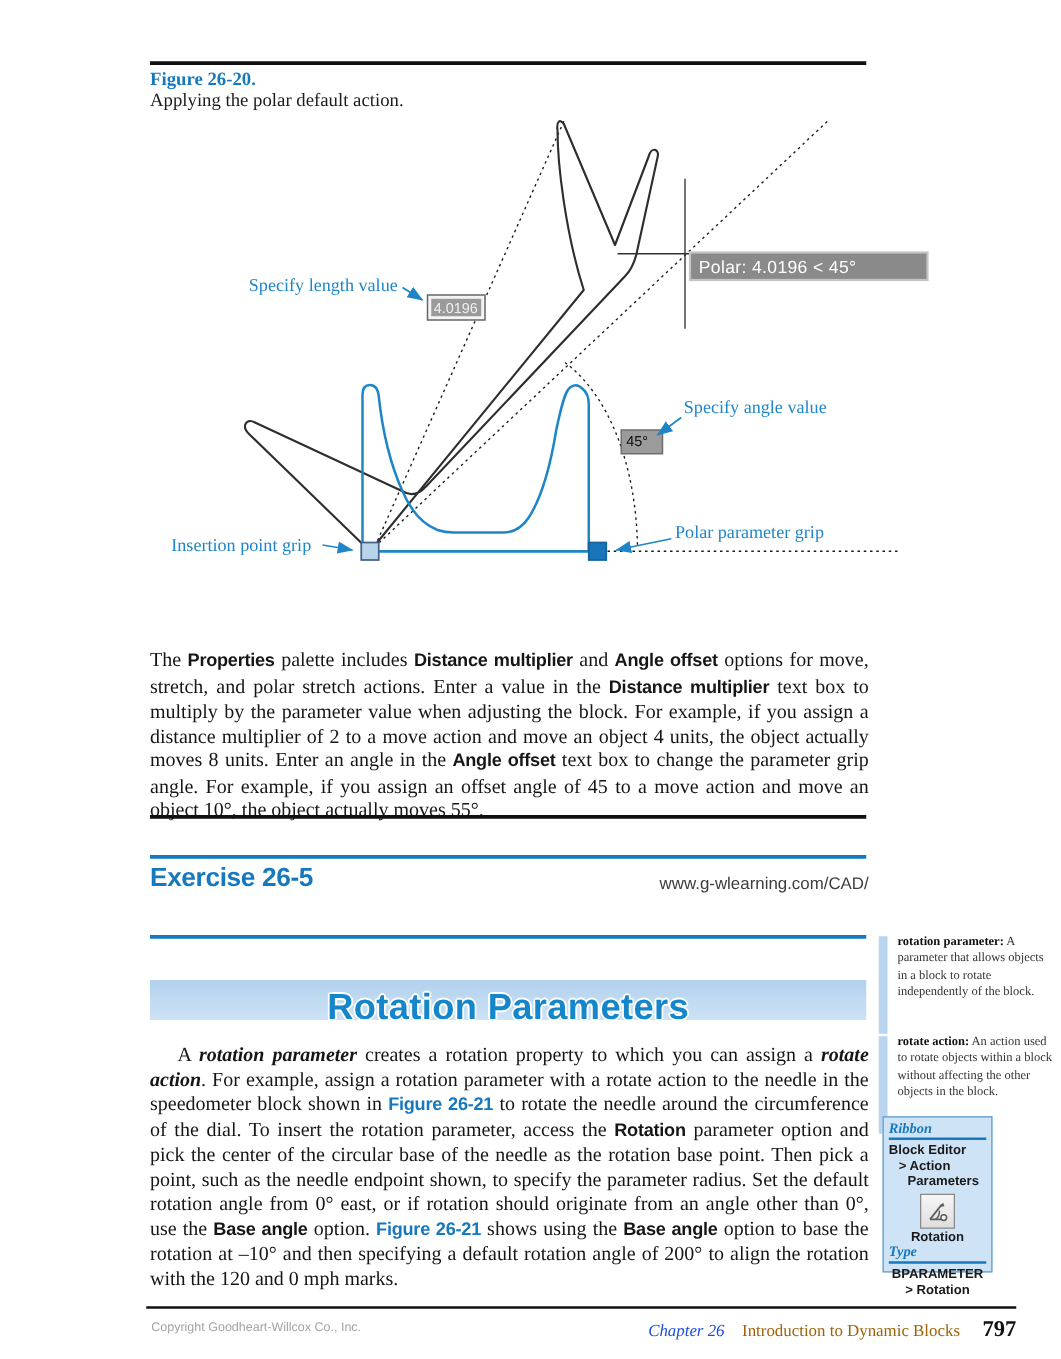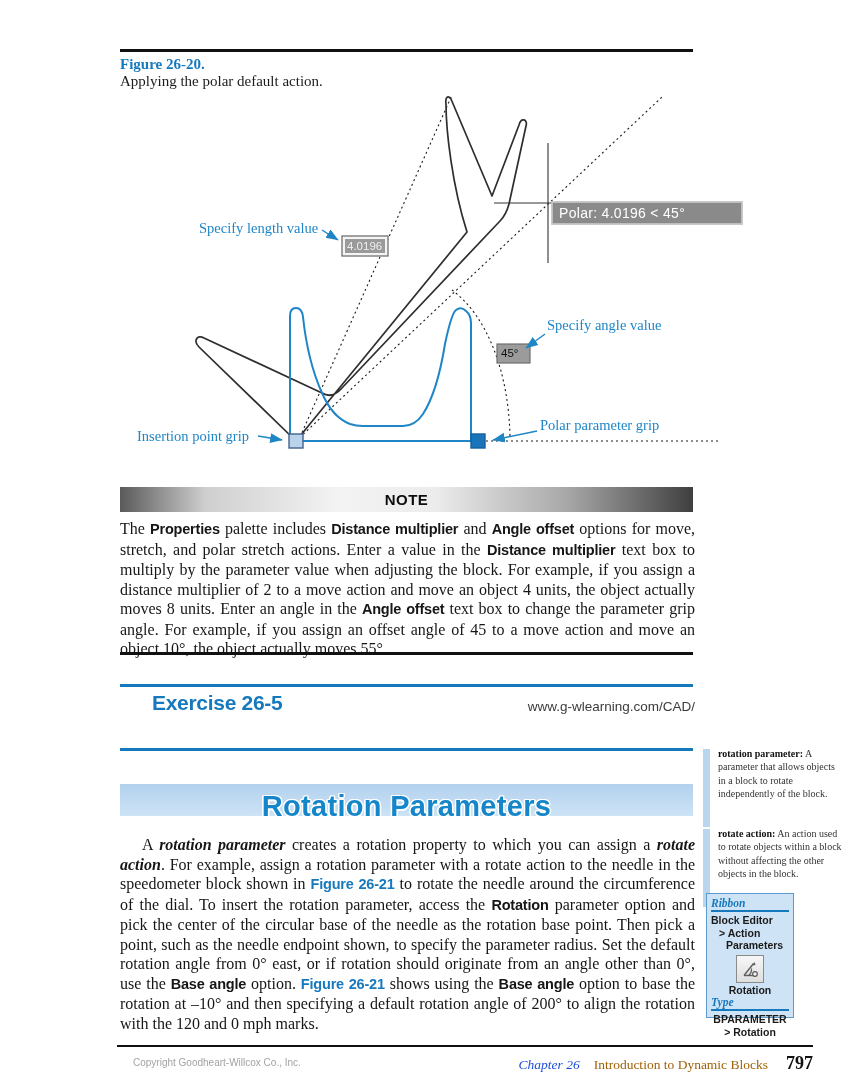--- a/index.html
+++ b/index.html
@@ -18,21 +18,21 @@
     font-family:"Liberation Sans","DejaVu Sans",sans-serif;font-weight:bold;font-size:15px;
     letter-spacing:0.5px;color:#0d0d0d;}
   
   .para{font-size:16px;line-height:19.5px;text-align:justify;color:#161616;}
   .rt-r{font-family:"Liberation Serif","DejaVu Serif",serif;}
   .rt-b{font-family:"Liberation Sans","DejaVu Sans",sans-serif;font-weight:bold;font-size:14.5px;letter-spacing:-0.2px;}
   .rt-bi{font-family:"Liberation Serif","DejaVu Serif",serif;font-weight:bold;font-style:italic;}
   .rt-f{font-family:"Liberation Sans","DejaVu Sans",sans-serif;font-weight:bold;font-size:14.5px;color:#1779bd;letter-spacing:-0.2px;}
   
   .extitle{font-family:"Liberation Sans","DejaVu Sans",sans-serif;font-weight:bold;
-    font-size:21px;color:#1779bd;letter-spacing:-0.3px;margin-left:32px;}
+    font-size:21px;color:#1779bd;letter-spacing:-0.3px;}
   .exurl{font-family:"Liberation Sans","DejaVu Sans",sans-serif;font-size:13.5px;color:#3c3c3c;}
   .exbody{font-size:16px;color:#161616;}
   
   .banner{width:573px;height:32px;line-height:44px;text-align:center;
     background:linear-gradient(180deg,#b2d1ed 0%,#cde3f6 100%);
     font-family:"Liberation Sans","DejaVu Sans",sans-serif;font-weight:bold;font-size:29px;
     color:#1486c9;letter-spacing:0.3px;
     text-shadow:-1.5px 0 0 #fff,1.5px 0 0 #fff,0 -1.5px 0 #fff,0 1.5px 0 #fff,
       -1px -1px 0 #fff,1px -1px 0 #fff,-1px 1px 0 #fff,1px 1px 0 #fff;}
   
@@ -130,21 +130,20 @@
     <text class="callout" x="547" y="330">Specify angle value</text>
     <line class="leader" x1="545" y1="334" x2="526" y2="348" marker-end="url(#ah)"></line>
 
     <text class="callout" x="137" y="441">Insertion point grip</text>
     <line class="leader" x1="258" y1="436" x2="282" y2="440" marker-end="url(#ah)"></line>
 
     <text class="callout" x="540" y="430">Polar parameter grip</text>
     <line class="leader" x1="537" y1="431" x2="493" y2="440" marker-end="url(#ah)"></line>
   </svg>
 
-  <div class="abs notebar" style="left:120px;top:487px;">NOTE</div>
 
   <div class="abs para" style="left:120px;top:519px;width:575px;"><span class="rt-r">The </span><span class="rt-b">Properties</span><span class="rt-r"> palette includes </span><span class="rt-b">Distance multiplier</span><span class="rt-r"> and </span><span class="rt-b">Angle offset</span><span class="rt-r"> options for move, stretch, and polar stretch actions. Enter a value in the </span><span class="rt-b">Distance multiplier</span><span class="rt-r"> text box to multiply by the parameter value when adjusting the block. For example, if you assign a distance multiplier of 2 to a move action and move an object 4 units, the object actually moves 8 units. Enter an angle in the </span><span class="rt-b">Angle offset</span><span class="rt-r"> text box to change the parameter grip angle. For example, if you assign an offset angle of 45 to a move action and move an object 10°, the object actually moves 55°.</span></div>
 
   <div class="abs rule-black" style="left:120px;top:652px;width:573px;"></div>
 
   <div class="abs rule-blue" style="left:120px;top:684px;width:573px;"></div>
   <div class="abs extitle" style="left:120px;top:691px;">Exercise 26-5</div>
   <div class="abs exurl" style="left:420px;top:699px;width:275px;text-align:right;">www.g-wlearning.com/CAD/</div>
   <div class="abs rule-blue" style="left:120px;top:748px;width:573px;"></div>
 
@@ -184,20 +183,20 @@
       </svg>
     </div>
     <div class="rbold center">Rotation</div>
     <div class="ribbonhead">Type</div>
     <div class="ribbonrule"></div>
     <div class="rbold center">BPARAMETER</div>
     <div class="rbold center">&gt; Rotation</div>
   </div>
 
   <div class="abs rule-black" style="left:117px;top:1045px;width:696px;height:2px;"></div>
-  <div class="abs footcopy" style="left:133px;top:1057px;">Copyright Goodheart-Willcox Co., Inc.</div>
+  <div class="abs footcopy" style="left:121px;top:1057px;">Copyright Goodheart-Willcox Co., Inc.</div>
   <div class="abs" style="left:450px;top:1053px;width:363px;text-align:right;">
     <span class="footchapter">Chapter 26</span>
     <span class="foottitle" style="margin-left:10px;">Introduction to Dynamic Blocks</span>
     <span class="footpage">797</span>
   </div>
 
 </div>
 
 </body></html>

